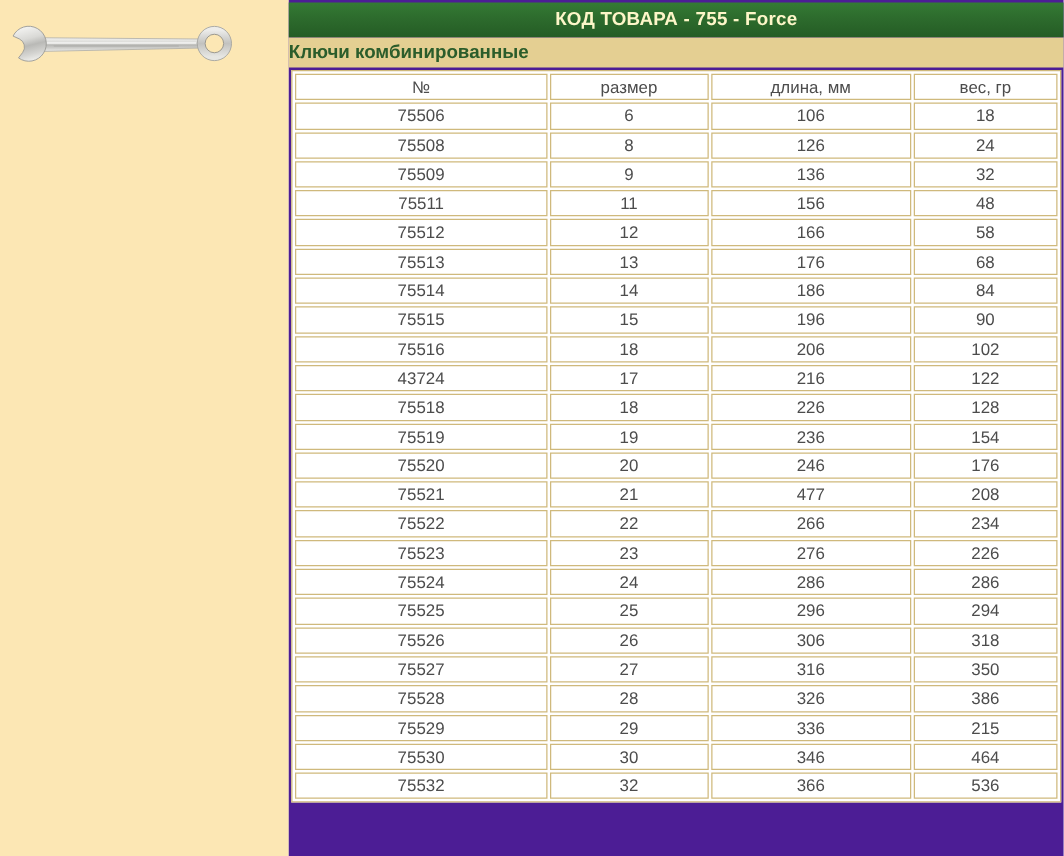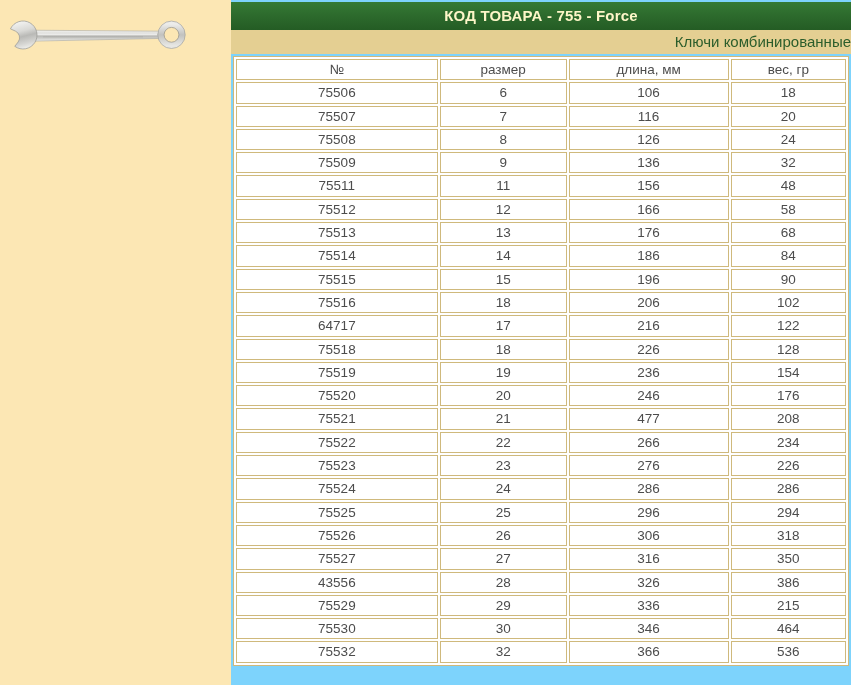--- a/index.html
+++ b/index.html
@@ -20,33 +20,33 @@
   .page { display:flex; width:851px; height:685px; }
 
   
   .left-panel {
     width:231px; flex-shrink:0; height:685px;
     background:var(--panel-bg);
   }
   .wrench-wrap { margin:17px 0 0 3px; width:184px; height:36px; }
 
   
-  .right-panel { flex:1; background:#7dd3fc; padding-top:2px; }
+  .right-panel { flex:1; background:#4c1d95; padding-top:2px; }
   .title-bar {
     height:28px; line-height:28px;
     background:linear-gradient(to bottom, #347a34 0%, #2d6b2d 45%, #245c24 100%);
     color:var(--header-text);
     font-size:15px; font-weight:bold; text-align:center;
     letter-spacing:0.2px;
   }
   .subtitle-bar {
     height:24px; line-height:24px;
     background:var(--subtitle-bg);
     color:var(--subtitle-text);
-    font-size:15px; font-weight:normal; text-align:right;
+    font-size:15px; font-weight:bold; text-align:left;
   }
   table.spec {
     margin:2px 0 0 2px;
     width:616px;
     table-layout:fixed;
     border-collapse:separate;
     border-spacing:2px;
     background:#ffffff;
     border:1px solid var(--cell-border);
   }
@@ -125,26 +125,20 @@
         </tr>
       </thead>
       <tbody>
           <tr>
             <td>75506</td>
             <td>6</td>
             <td>106</td>
             <td>18</td>
           </tr>
           <tr>
-            <td>75507</td>
-            <td>7</td>
-            <td>116</td>
-            <td>20</td>
-          </tr>
-          <tr>
             <td>75508</td>
             <td>8</td>
             <td>126</td>
             <td>24</td>
           </tr>
           <tr>
             <td>75509</td>
             <td>9</td>
             <td>136</td>
             <td>32</td>
@@ -179,21 +173,21 @@
             <td>196</td>
             <td>90</td>
           </tr>
           <tr>
             <td>75516</td>
             <td>18</td>
             <td>206</td>
             <td>102</td>
           </tr>
           <tr>
-            <td>64717</td>
+            <td>43724</td>
             <td>17</td>
             <td>216</td>
             <td>122</td>
           </tr>
           <tr>
             <td>75518</td>
             <td>18</td>
             <td>226</td>
             <td>128</td>
           </tr>
@@ -245,21 +239,21 @@
             <td>306</td>
             <td>318</td>
           </tr>
           <tr>
             <td>75527</td>
             <td>27</td>
             <td>316</td>
             <td>350</td>
           </tr>
           <tr>
-            <td>43556</td>
+            <td>75528</td>
             <td>28</td>
             <td>326</td>
             <td>386</td>
           </tr>
           <tr>
             <td>75529</td>
             <td>29</td>
             <td>336</td>
             <td>215</td>
           </tr>

